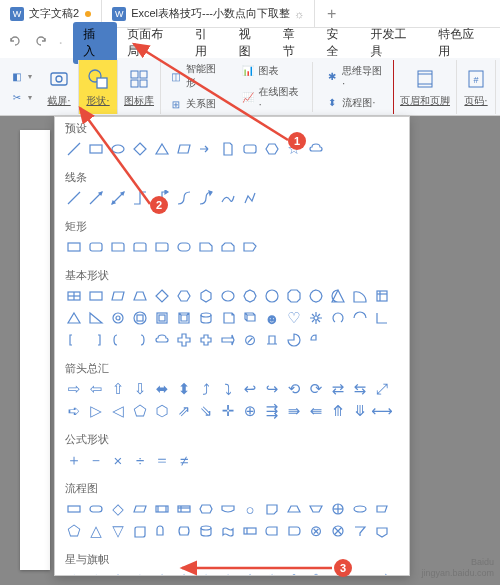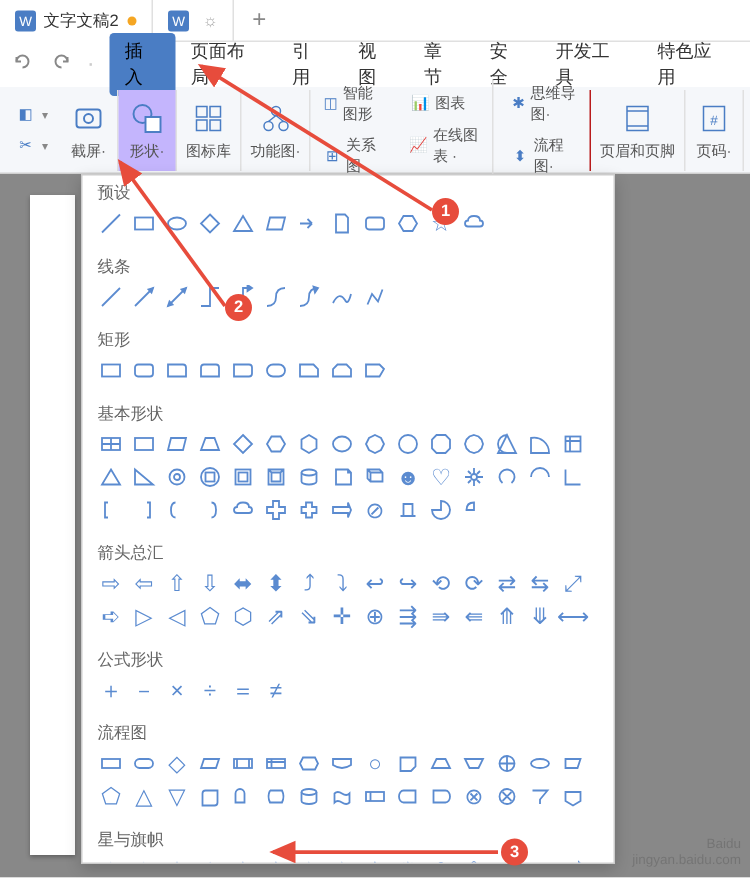--- a/index.html
+++ b/index.html
@@ -15,21 +15,21 @@
 .menubar { background: #fff; height: 30px; display: flex; align-items: center; padding: 0 4px; }
 .menu-icon { width: 18px; height: 18px; margin: 0 4px; color: #666; }
 .menu-tabs { display: flex; margin-left: 8px; }
 .menu-tab { padding: 4px 10px; font-size: 12px; color: #333; cursor: pointer; }
 .menu-tab.active { background: #4a7dc4; color: #000000; border-radius: 3px; }
 
 .ribbon { background: #f5f7fa; height: 58px; display: flex; align-items: center; padding: 2px 4px; border-bottom: 1px solid #d0d0d0; }
 .ribbon-group { display: flex; flex-direction: column; align-items: center; padding: 0 6px; height: 54px; justify-content: center; border-right: 1px solid #e0e0e0; }
 .ribbon-group.no-border { border-right: none; }
 .ribbon-icon-large { width: 26px; height: 26px; display: flex; align-items: center; justify-content: center; color: #4a7dc4; }
-.ribbon-label { font-size: 10px; color: #555; margin-top: 2px; white-space: nowrap; }
+.ribbon-label { font-size: 10px; color: #555; margin-top: 2px; white-space: nowrap; text-decoration: underline; }
 .ribbon-item { display: flex; align-items: center; font-size: 10px; color: #555; padding: 2px 4px; }
 .ribbon-item svg, .ribbon-item .mini-icon { margin-right: 3px; }
 .ribbon-col { display: flex; flex-direction: column; justify-content: center; gap: 3px; padding: 0 4px; }
 .mini-icon { width: 14px; height: 14px; display: inline-flex; align-items: center; justify-content: center; color: #4a7dc4; }
 .dd { font-size: 8px; color: #888; margin-left: 1px; }
 
 .dropdown { position: absolute; left: 54px; top: 116px; width: 356px; background: #fff; border: 1px solid #ccc; box-shadow: 0 3px 10px rgba(0,0,0,0.2); font-size: 11px; max-height: 460px; overflow: hidden; }
 .dd-section { padding: 4px 10px 2px; }
 .dd-title { font-size: 11px; color: #666; margin-bottom: 4px; }
 .dd-grid { display: flex; flex-wrap: wrap; gap: 4px; padding-bottom: 6px; }
@@ -47,20 +47,21 @@
 <body>
 
 <div class="titlebar">
   <div class="tab active">
     <span class="tab-icon">W</span>
     <span>文字文稿2</span>
     <span class="tab-dot"></span>
   </div>
   <div class="tab">
     <span class="tab-icon">W</span>
+    <span style="max-width:170px;overflow:hidden;text-overflow:ellipsis;white-space:nowrap;">Excel表格技巧---小数点向下取整</span>
     <span style="margin-left:4px;color:#aaa;">☼</span>
   </div>
   <div class="tab-plus">+</div>
 </div>
 
 <div class="menubar">
   <span class="menu-icon"><svg width="14" height="14" viewBox="0 0 14 14">
         <path d="M3 7 A4 4 0 1 1 7 11" fill="none" stroke="#888" stroke-width="1.3"></path>
         <path d="M3 4 L3 7 L6 7" fill="none" stroke="#888" stroke-width="1.3"></path>
       </svg></span>
@@ -94,50 +95,39 @@
   </div>
   <div class="ribbon-group">
     <div class="ribbon-icon-large">
         <svg width="22" height="22" viewBox="0 0 22 22">
           <rect x="3" y="5" width="16" height="12" rx="2" fill="none" stroke="#4a7dc4" stroke-width="1.3"></rect>
           <circle cx="11" cy="11" r="3" fill="none" stroke="#4a7dc4" stroke-width="1.3"></circle>
         </svg>
       </div>
     <div class="ribbon-label">截屏·</div>
   </div>
-  <div class="ribbon-group" style="background:#c4b5fd;">
+  <div class="ribbon-group" style="background:#fde047;">
     <div class="ribbon-icon-large">
         <svg width="24" height="24" viewBox="0 0 24 24">
           <circle cx="9" cy="9" r="6" fill="none" stroke="#4a7dc4" stroke-width="1.3"></circle>
           <rect x="11" y="11" width="10" height="10" fill="#fff" stroke="#4a7dc4" stroke-width="1.3"></rect>
         </svg>
       </div>
     <div class="ribbon-label">形状·</div>
   </div>
   <div class="ribbon-group">
     <div class="ribbon-icon-large">
         <svg width="22" height="22" viewBox="0 0 22 22">
           <rect x="3" y="3" width="7" height="7" stroke="#4a7dc4" fill="none"></rect>
           <rect x="12" y="3" width="7" height="7" stroke="#4a7dc4" fill="none"></rect>
           <rect x="3" y="12" width="7" height="7" stroke="#4a7dc4" fill="none"></rect>
           <rect x="12" y="12" width="7" height="7" stroke="#4a7dc4" fill="none"></rect>
         </svg>
       </div>
     <div class="ribbon-label">图标库</div>
-  </div>
-  <div class="ribbon-group">
-    <div class="ribbon-icon-large">
-        <svg width="22" height="22" viewBox="0 0 22 22">
-          <circle cx="11" cy="6" r="3" stroke="#4a7dc4" fill="none"></circle>
-          <circle cx="6" cy="16" r="3" stroke="#4a7dc4" fill="none"></circle>
-          <circle cx="16" cy="16" r="3" stroke="#4a7dc4" fill="none"></circle>
-          <path d="M11 9 L6 13 M11 9 L16 13" stroke="#4a7dc4"></path>
-        </svg>
-      </div>
-    <div class="ribbon-label">功能图·</div>
   </div>
   <div class="ribbon-col">
     <div class="ribbon-item">
         <span class="mini-icon">◫</span>
         <span>智能图形</span>
       </div>
     <div class="ribbon-item">
         <span class="mini-icon">⊞</span>
         <span>关系图</span>
       </div>

